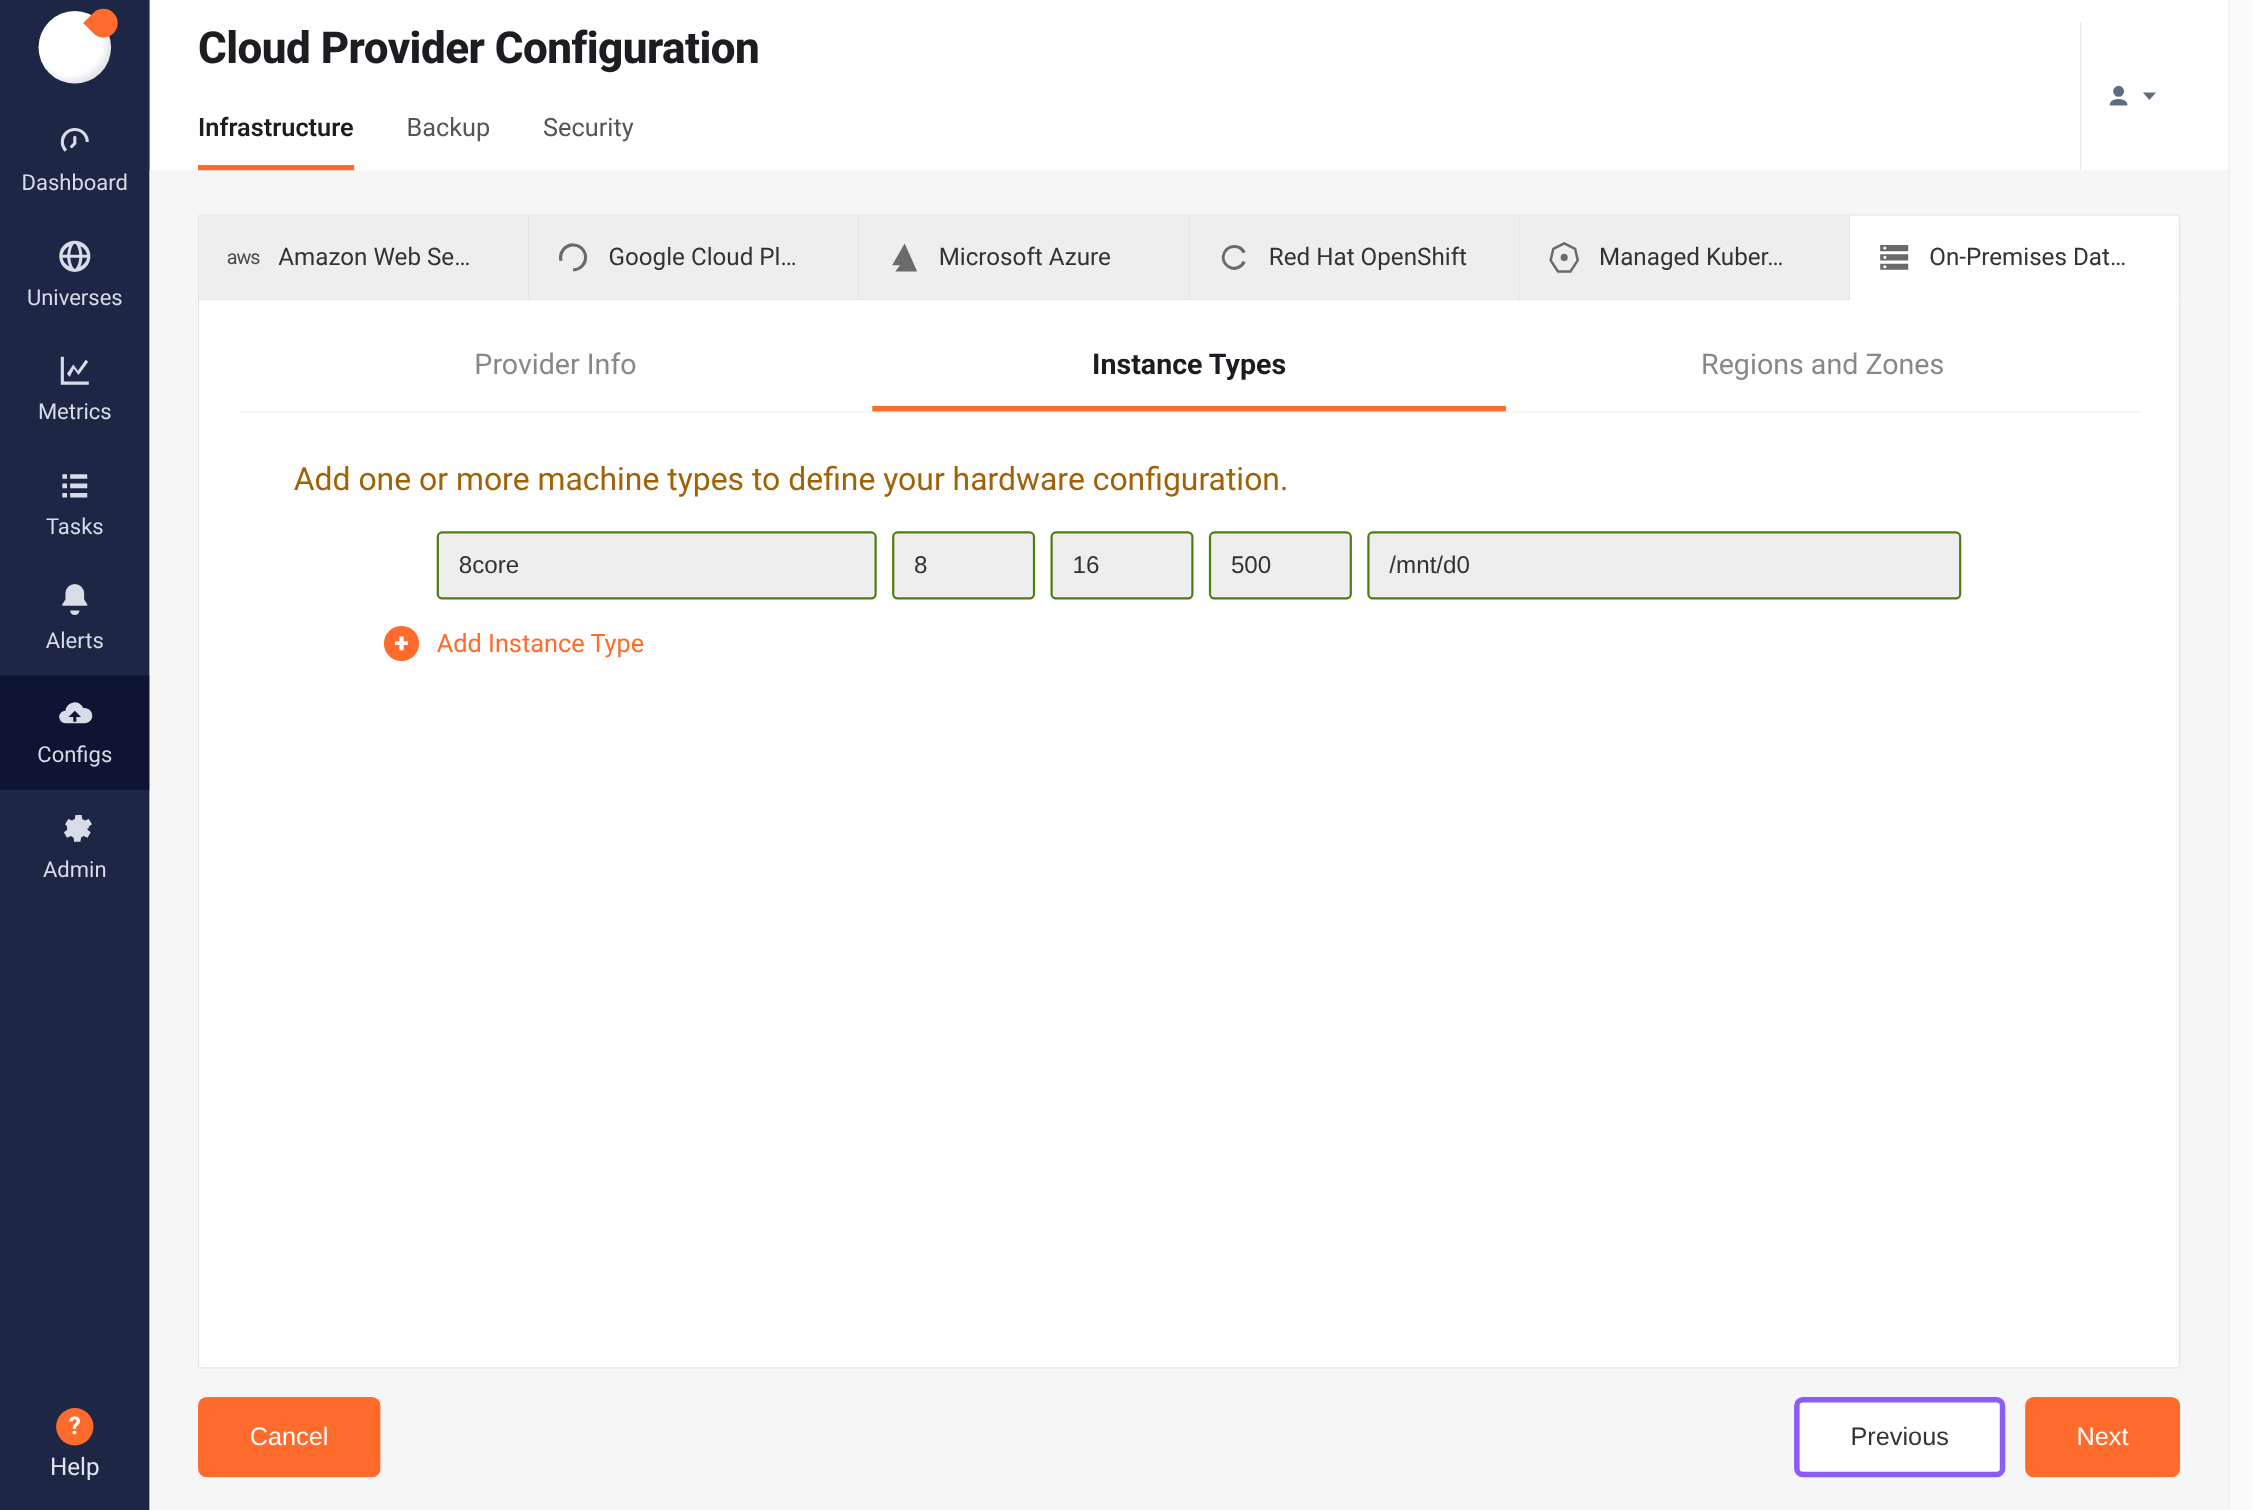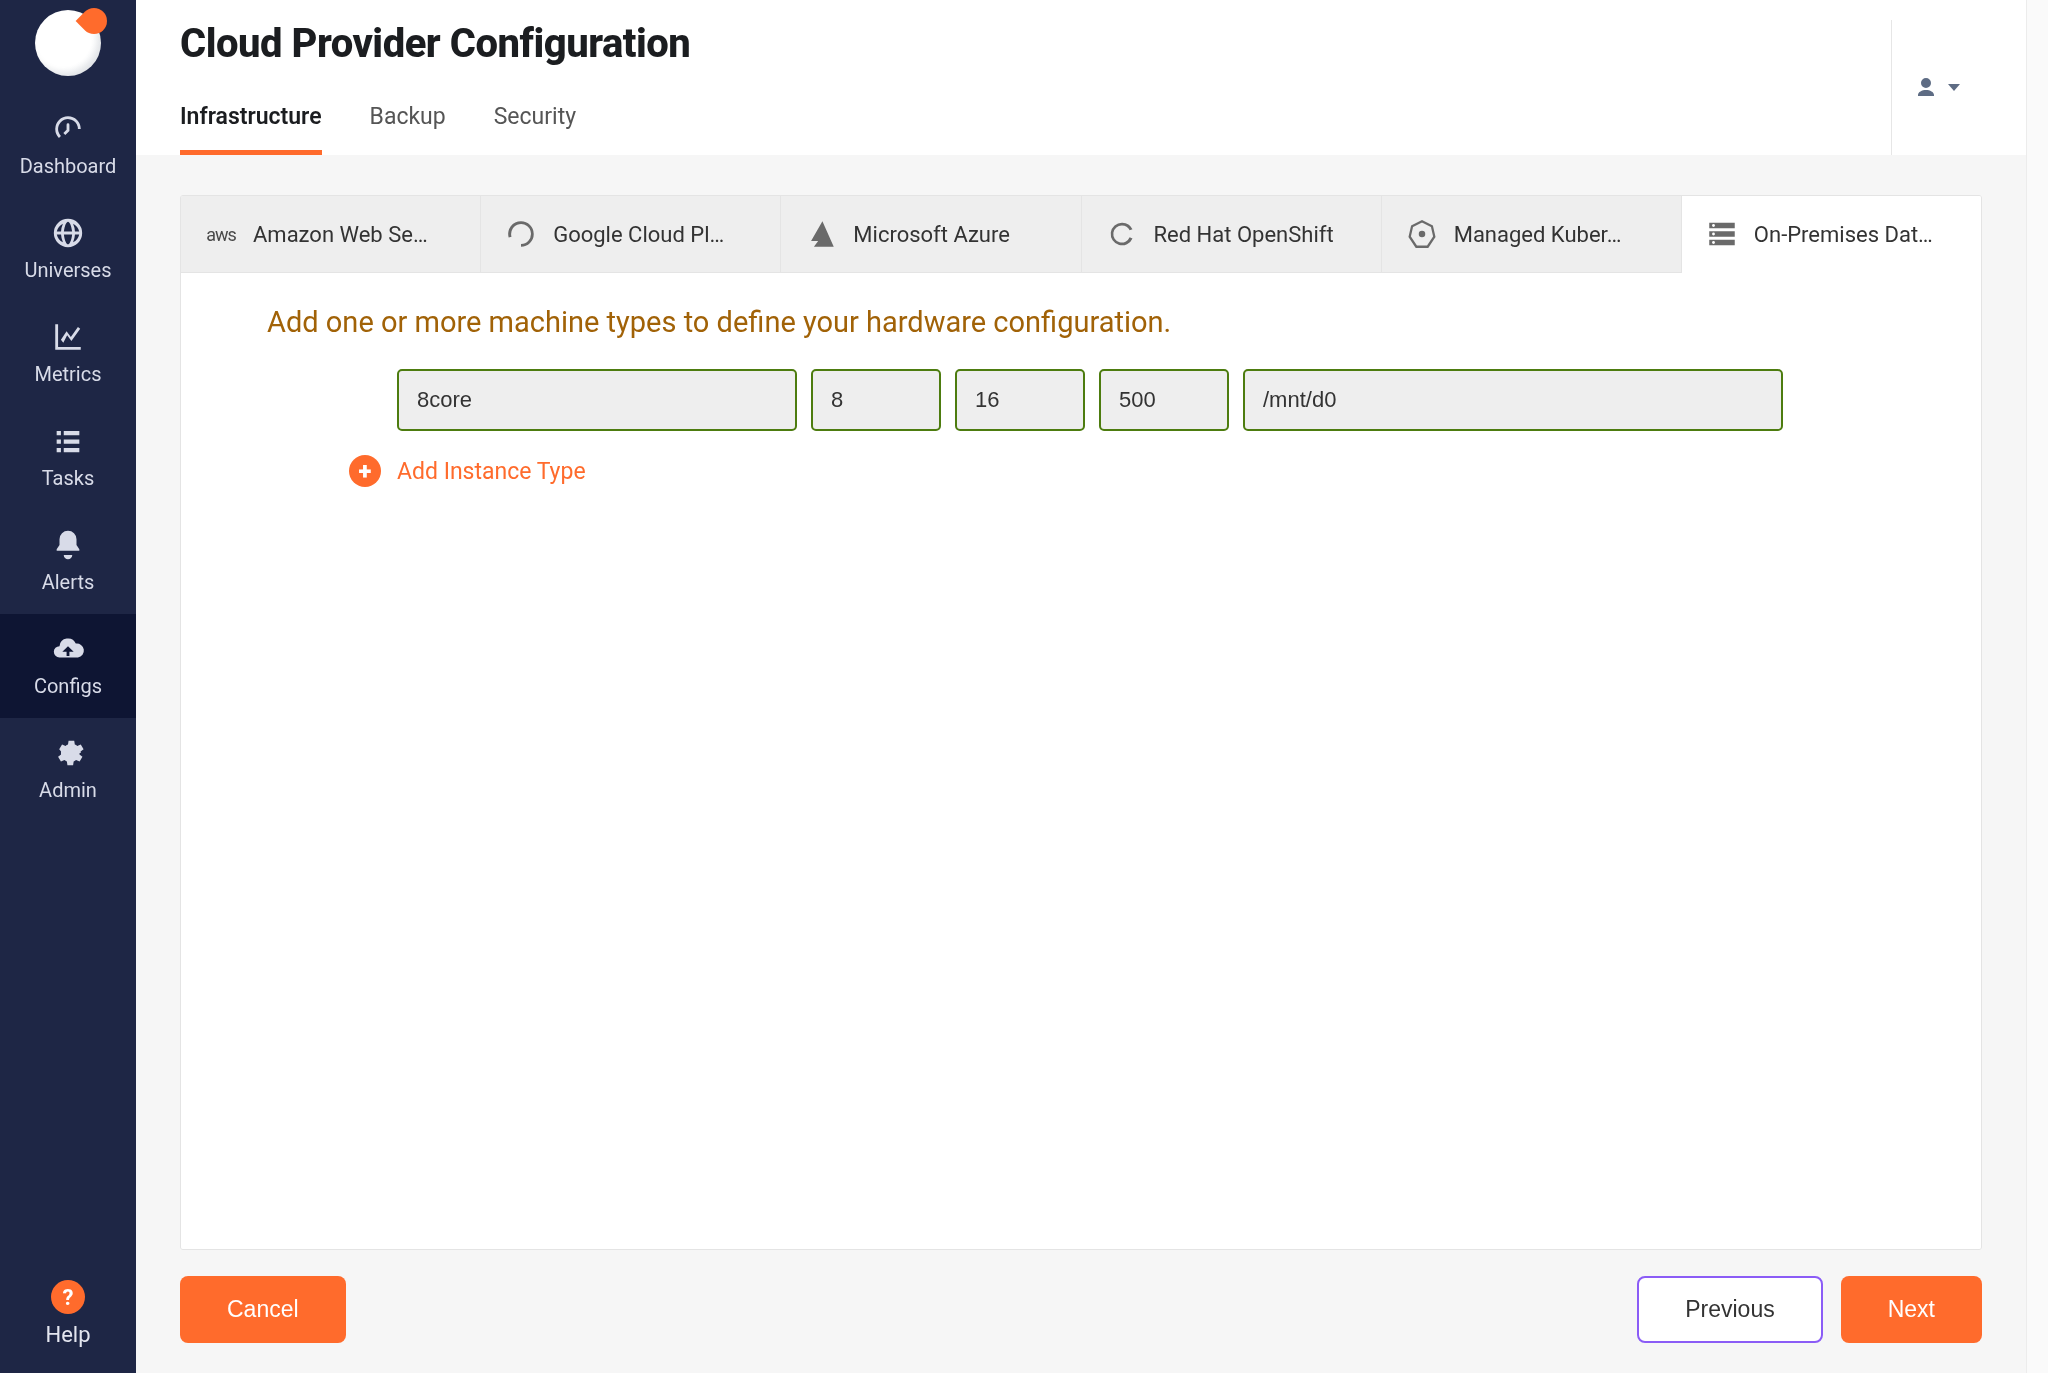--- a/index.html
+++ b/index.html
@@ -142,21 +142,21 @@
     width:32px; height:32px; border-radius:50%;
     background:#ff6b2c; color:#fff;
     display:flex; align-items:center; justify-content:center;
     font-weight:900; font-size:24px; line-height:1;
   }
 
   
   .footer { display:flex; justify-content:space-between; margin-top:26px; gap:20px; }
   .btn { border-radius:8px; padding:18px 46px; font-size:23px; cursor:pointer; border:1px solid transparent; }
   .btn-orange { background:#ff6b2c; color:#fff; }
-  .btn-outline { background:#fff; color:#333; border:2px solid #8b5cf6; }
+  .btn-outline { background:#fff; color:#333; border:5px solid #8b5cf6; }
   .footer-right { display:flex; gap:18px; }
 
   
   .scroll-stub { width:22px; background:#fafafa; border-left:1px solid #ececec; }
 </style>
 </head>
 <body>
 
 <nav class="sidebar">
   <div class="logo-wrap">
@@ -294,20 +294,25 @@
                 <circle cx="6" cy="6" r="1" fill="#fff"></circle>
                 <circle cx="6" cy="12" r="1" fill="#fff"></circle>
                 <circle cx="6" cy="18" r="1" fill="#fff"></circle>
               </svg>
           </div>
           <div class="plabel">On-Premises Dat…</div>
         </div>
       </div>
 
       <div class="panel-body">
+        <div class="steps">
+          <div class="step">Provider Info</div>
+          <div class="step active">Instance Types</div>
+          <div class="step">Regions and Zones</div>
+        </div>
 
         <div class="instruction">Add one or more machine types to define your hardware configuration.</div>
 
 
         <div class="form-row-inputs">
           <input type="text" value="8core" style="">
           <input type="text" value="8" style="">
           <input type="text" value="16" style="">
           <input type="text" value="500" style="">
           <input type="text" value="/mnt/d0" style="">

